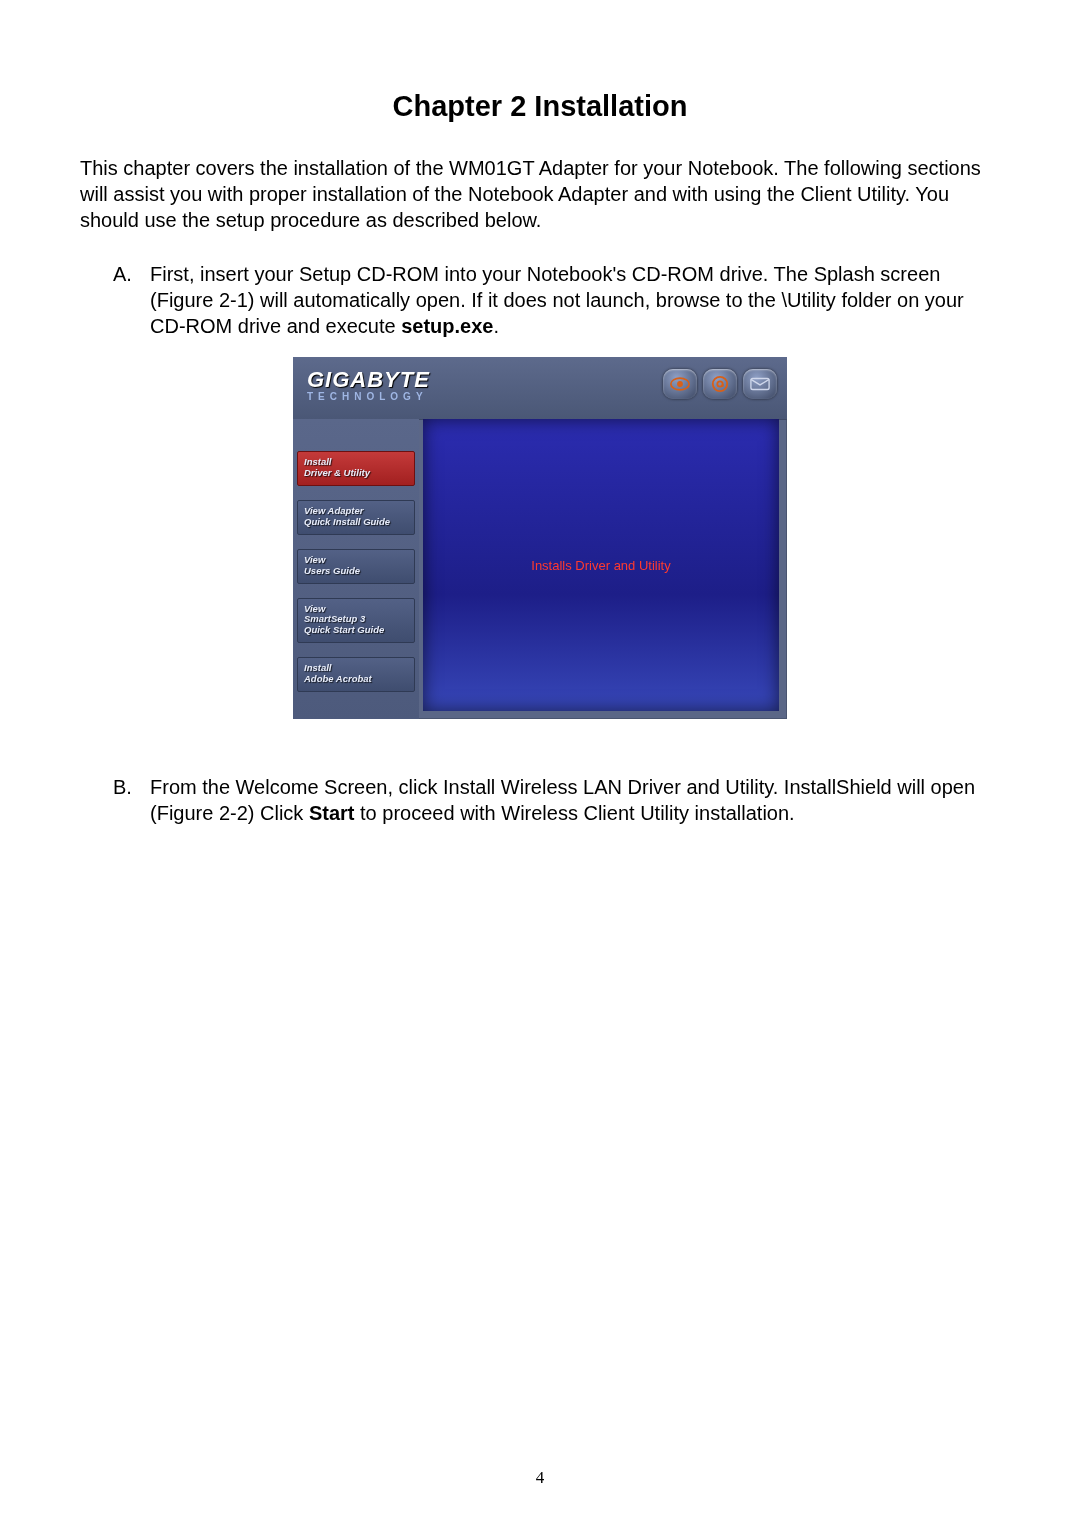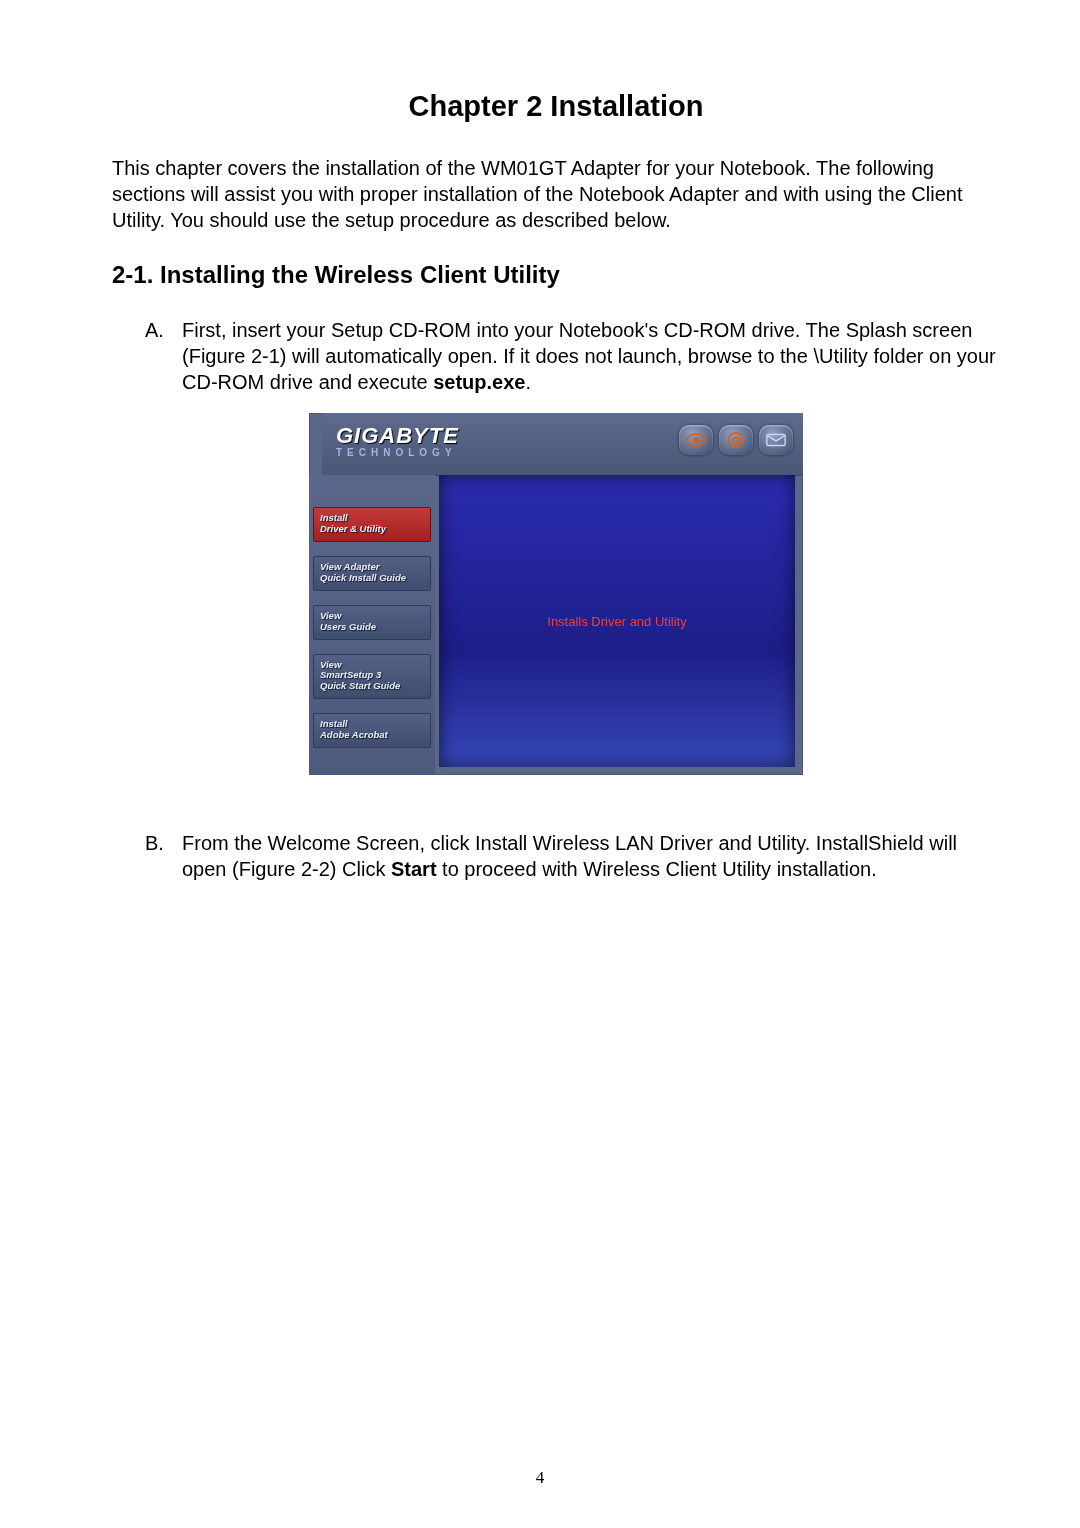--- a/index.html
+++ b/index.html
@@ -7,21 +7,21 @@
     padding: 0;
     background: #ffffff;
     width: 1080px;
     font-family: Arial, Helvetica, sans-serif;
     color: #000;
   }
   .page {
     width: 1080px;
     min-height: 1528px;
     box-sizing: border-box;
-    padding: 90px 80px 0 112px;
+    padding: 90px 80px 0 80px;
     position: relative;
   }
   .chapter-title {
     text-align: center;
     font-size: 29px;
     font-weight: bold;
     margin: 0 0 32px 0;
   }
   .intro {
     font-size: 20px;
@@ -60,21 +60,21 @@
     width: 494px;
     height: 362px;
     background: #5b6787;
     position: relative;
     text-align: left;
     vertical-align: top;
     box-shadow: inset 0 0 0 1px #4a5570;
   }
   .splash-header {
     position: absolute;
-    left: 13px; right: 0; top: 0;
+    left: 0; right: 0; top: 0;
     height: 62px;
     background: linear-gradient(#5d6a8c, #4a5776);
     border-bottom: 1px solid #3f4a66;
   }
   .logo {
     position: absolute;
     left: 14px; top: 10px;
     width: 150px;
   }
   .logo-main {
@@ -174,21 +174,20 @@
 </style>
 </head>
 <body>
 
 <div class="page">
 
   <h1 class="chapter-title">Chapter 2    Installation</h1>
 
   <p class="intro">This chapter covers the installation of the WM01GT Adapter for your Notebook.    The following sections will assist you with proper installation of the Notebook Adapter and with using the Client Utility. You should use the setup procedure as described below.</p>
 
-  <h2 class="section-title">2-1.  Installing the Wireless Client Utility</h2>
 
   <div class="ol">
     <div class="li">
       <span class="marker">A.</span>
       <span>First, insert your Setup CD-ROM into your Notebook's CD-ROM drive. The Splash screen (Figure 2-1) will automatically open. If it does not launch, browse to the \Utility folder on your CD-ROM drive and execute </span><span class="strong">setup.exe</span><span>.</span>
     </div>
   </div>
 
   <div class="figure-wrap">
     <div class="splash">

